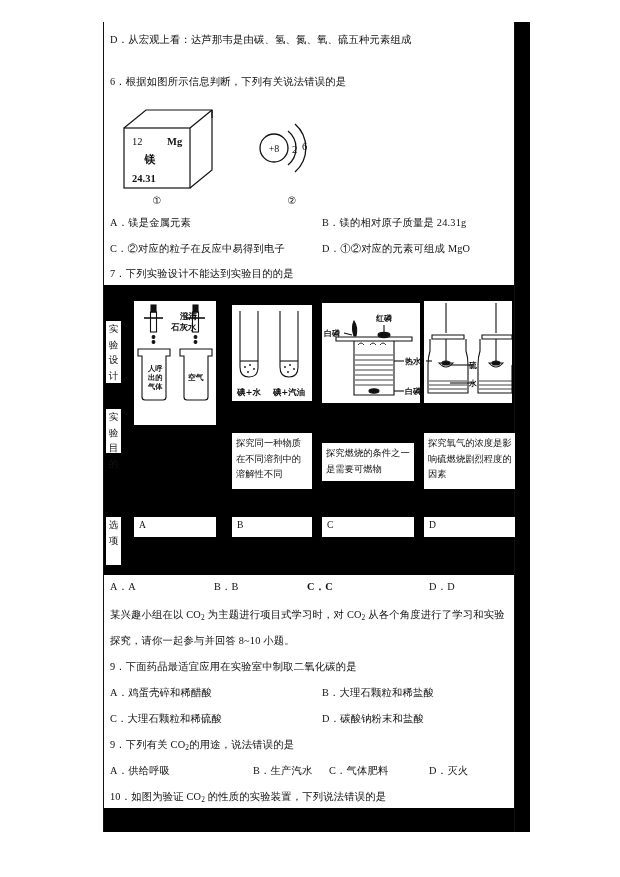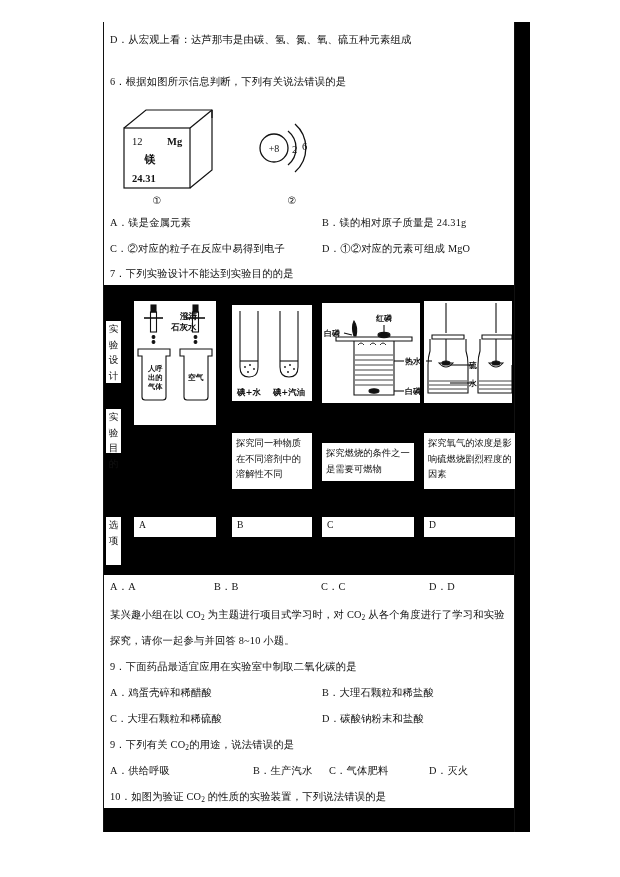--- a/index.html
+++ b/index.html
@@ -271,21 +271,21 @@
 
     <div class="wcell optcell" style="left:30px;top:232px;width:82px;height:20px;">A</div>
     <div class="wcell optcell" style="left:128px;top:232px;width:80px;height:20px;">B</div>
     <div class="wcell optcell" style="left:218px;top:232px;width:92px;height:20px;">C</div>
     <div class="wcell optcell" style="left:320px;top:232px;width:96px;height:20px;">D</div>
   </div>
 
   <div class="opt-row" style="top:558px;">
     <div class="c txt" style="left:6px;">A．A</div>
     <div class="c txt" style="left:110px;">B．B</div>
-    <div class="c txt" style="left:217px;">C．C</div>
+    <div class="c txt" style="left:203px;font-weight:bold;">C．C</div>
     <div class="c txt" style="left:325px;">D．D</div>
   </div>
 
   <div class="line txt" style="left:6px;top:586px;"><span>某兴趣小组在以 CO</span><span class="sub">2</span><span> 为主题进行项目式学习时，对 CO</span><span class="sub">2</span><span> 从各个角度进行了学习和实验</span></div>
   <div class="line txt" style="left:6px;top:612px;">探究，请你一起参与并回答 8~10 小题。</div>
 
   <div class="line txt" style="left:6px;top:638px;">9．下面药品最适宜应用在实验室中制取二氧化碳的是</div>
   <div class="opt-row" style="top:664px;">
     <div class="c txt" style="left:6px;">A．鸡蛋壳碎和稀醋酸</div>
     <div class="c txt" style="left:218px;">B．大理石颗粒和稀盐酸</div>

